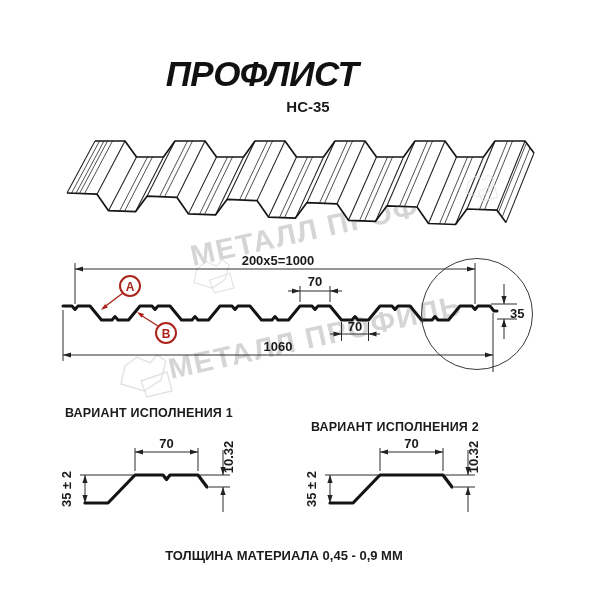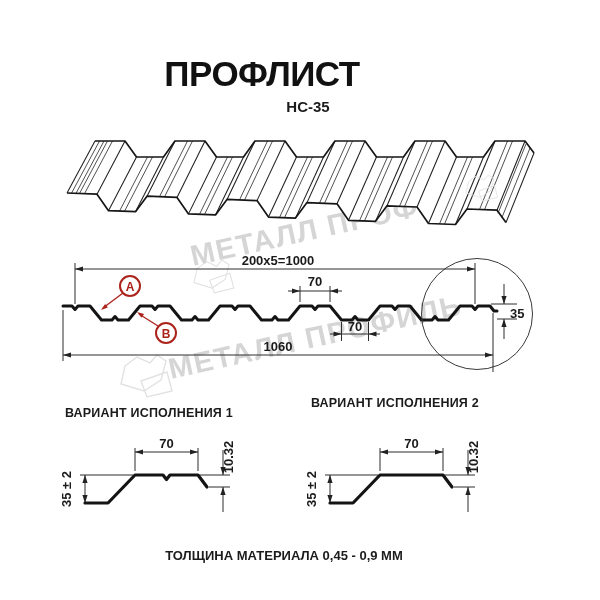--- a/index.html
+++ b/index.html
@@ -1,25 +1,25 @@
 <!DOCTYPE html>
 <html><head>
 <meta charset="utf-8">
 <style>
   html,body{margin:0;padding:0;background:#fff;}
   .stage{position:relative;width:600px;height:600px;background:#fff;overflow:hidden;
          font-family:"Liberation Sans",sans-serif;color:#1b1b1b;}
   .stage svg{position:absolute;left:0;top:0;}
   .ovl{position:absolute;white-space:nowrap;}
   .title{left:0;width:524px;top:54px;text-align:center;font-size:35px;font-weight:700;
-         letter-spacing:-0.5px;color:#111;}
+         letter-spacing:-0.5px;color:#111;font-style:italic;}
   .subtitle{left:0;width:600px;top:98px;text-align:center;font-size:15px;font-weight:700;padding-left:8px;}
   .vlabel{font-size:12.5px;font-weight:700;line-height:15px;letter-spacing:0.2px;}
   .v1label{left:65px;top:406px;}
-  .v2label{left:311px;top:396px;}
+  .v2label{left:311px;top:420px;}
   .footer{left:0;width:568px;top:548px;text-align:center;font-size:13px;font-weight:700;}
   text.dim{font-family:"Liberation Sans",sans-serif;font-size:13px;font-weight:700;fill:#1a1a1a;}
   text.wm{font-family:"Liberation Sans",sans-serif;font-size:29px;font-weight:700;
           letter-spacing:1.5px;fill:#d5d5d5;}
   .logo{stroke:#e2e2e2;stroke-width:1.4px;fill:none;}
   .mkc{fill:none;stroke:#ab231b;stroke-width:2px;}
   text.mkt{font-family:"Liberation Sans",sans-serif;font-size:12px;font-weight:700;fill:#ab231b;}
   .mkl{stroke:#ab231b;stroke-width:1.3px;}
   .mka{fill:#ab231b;}
   .detail-circle{fill:none;stroke:#3a3a3a;stroke-width:1px;}

